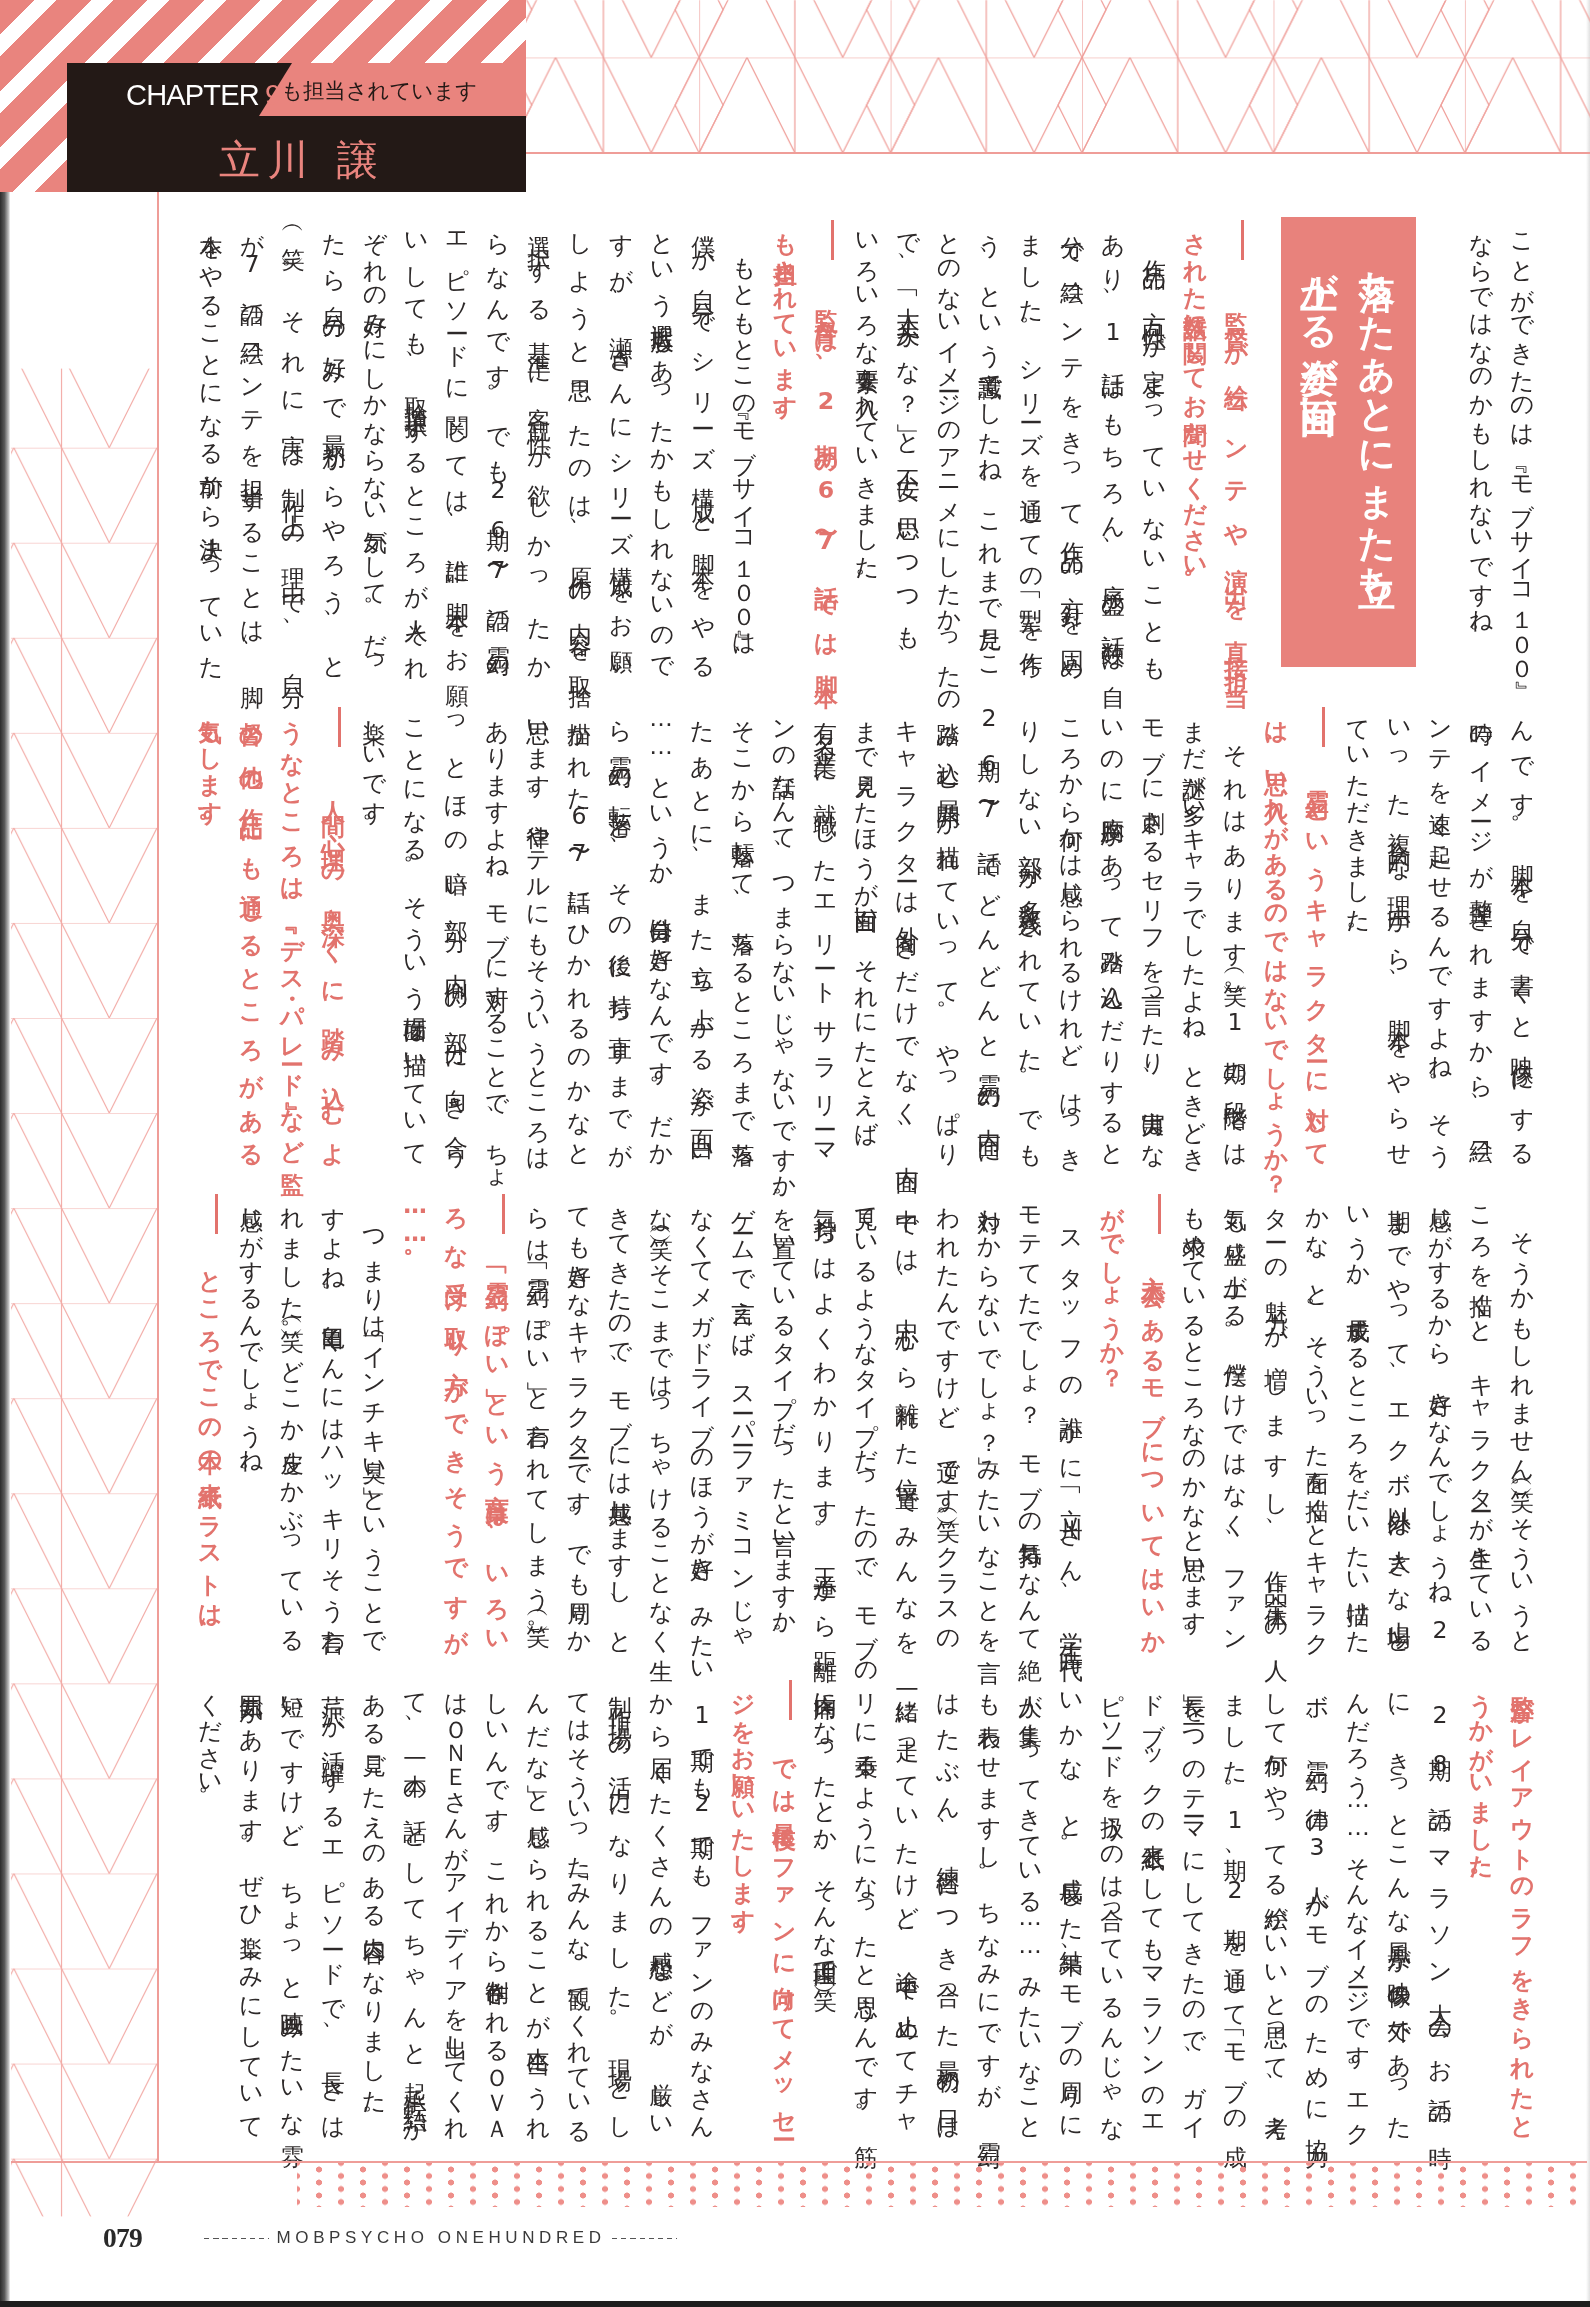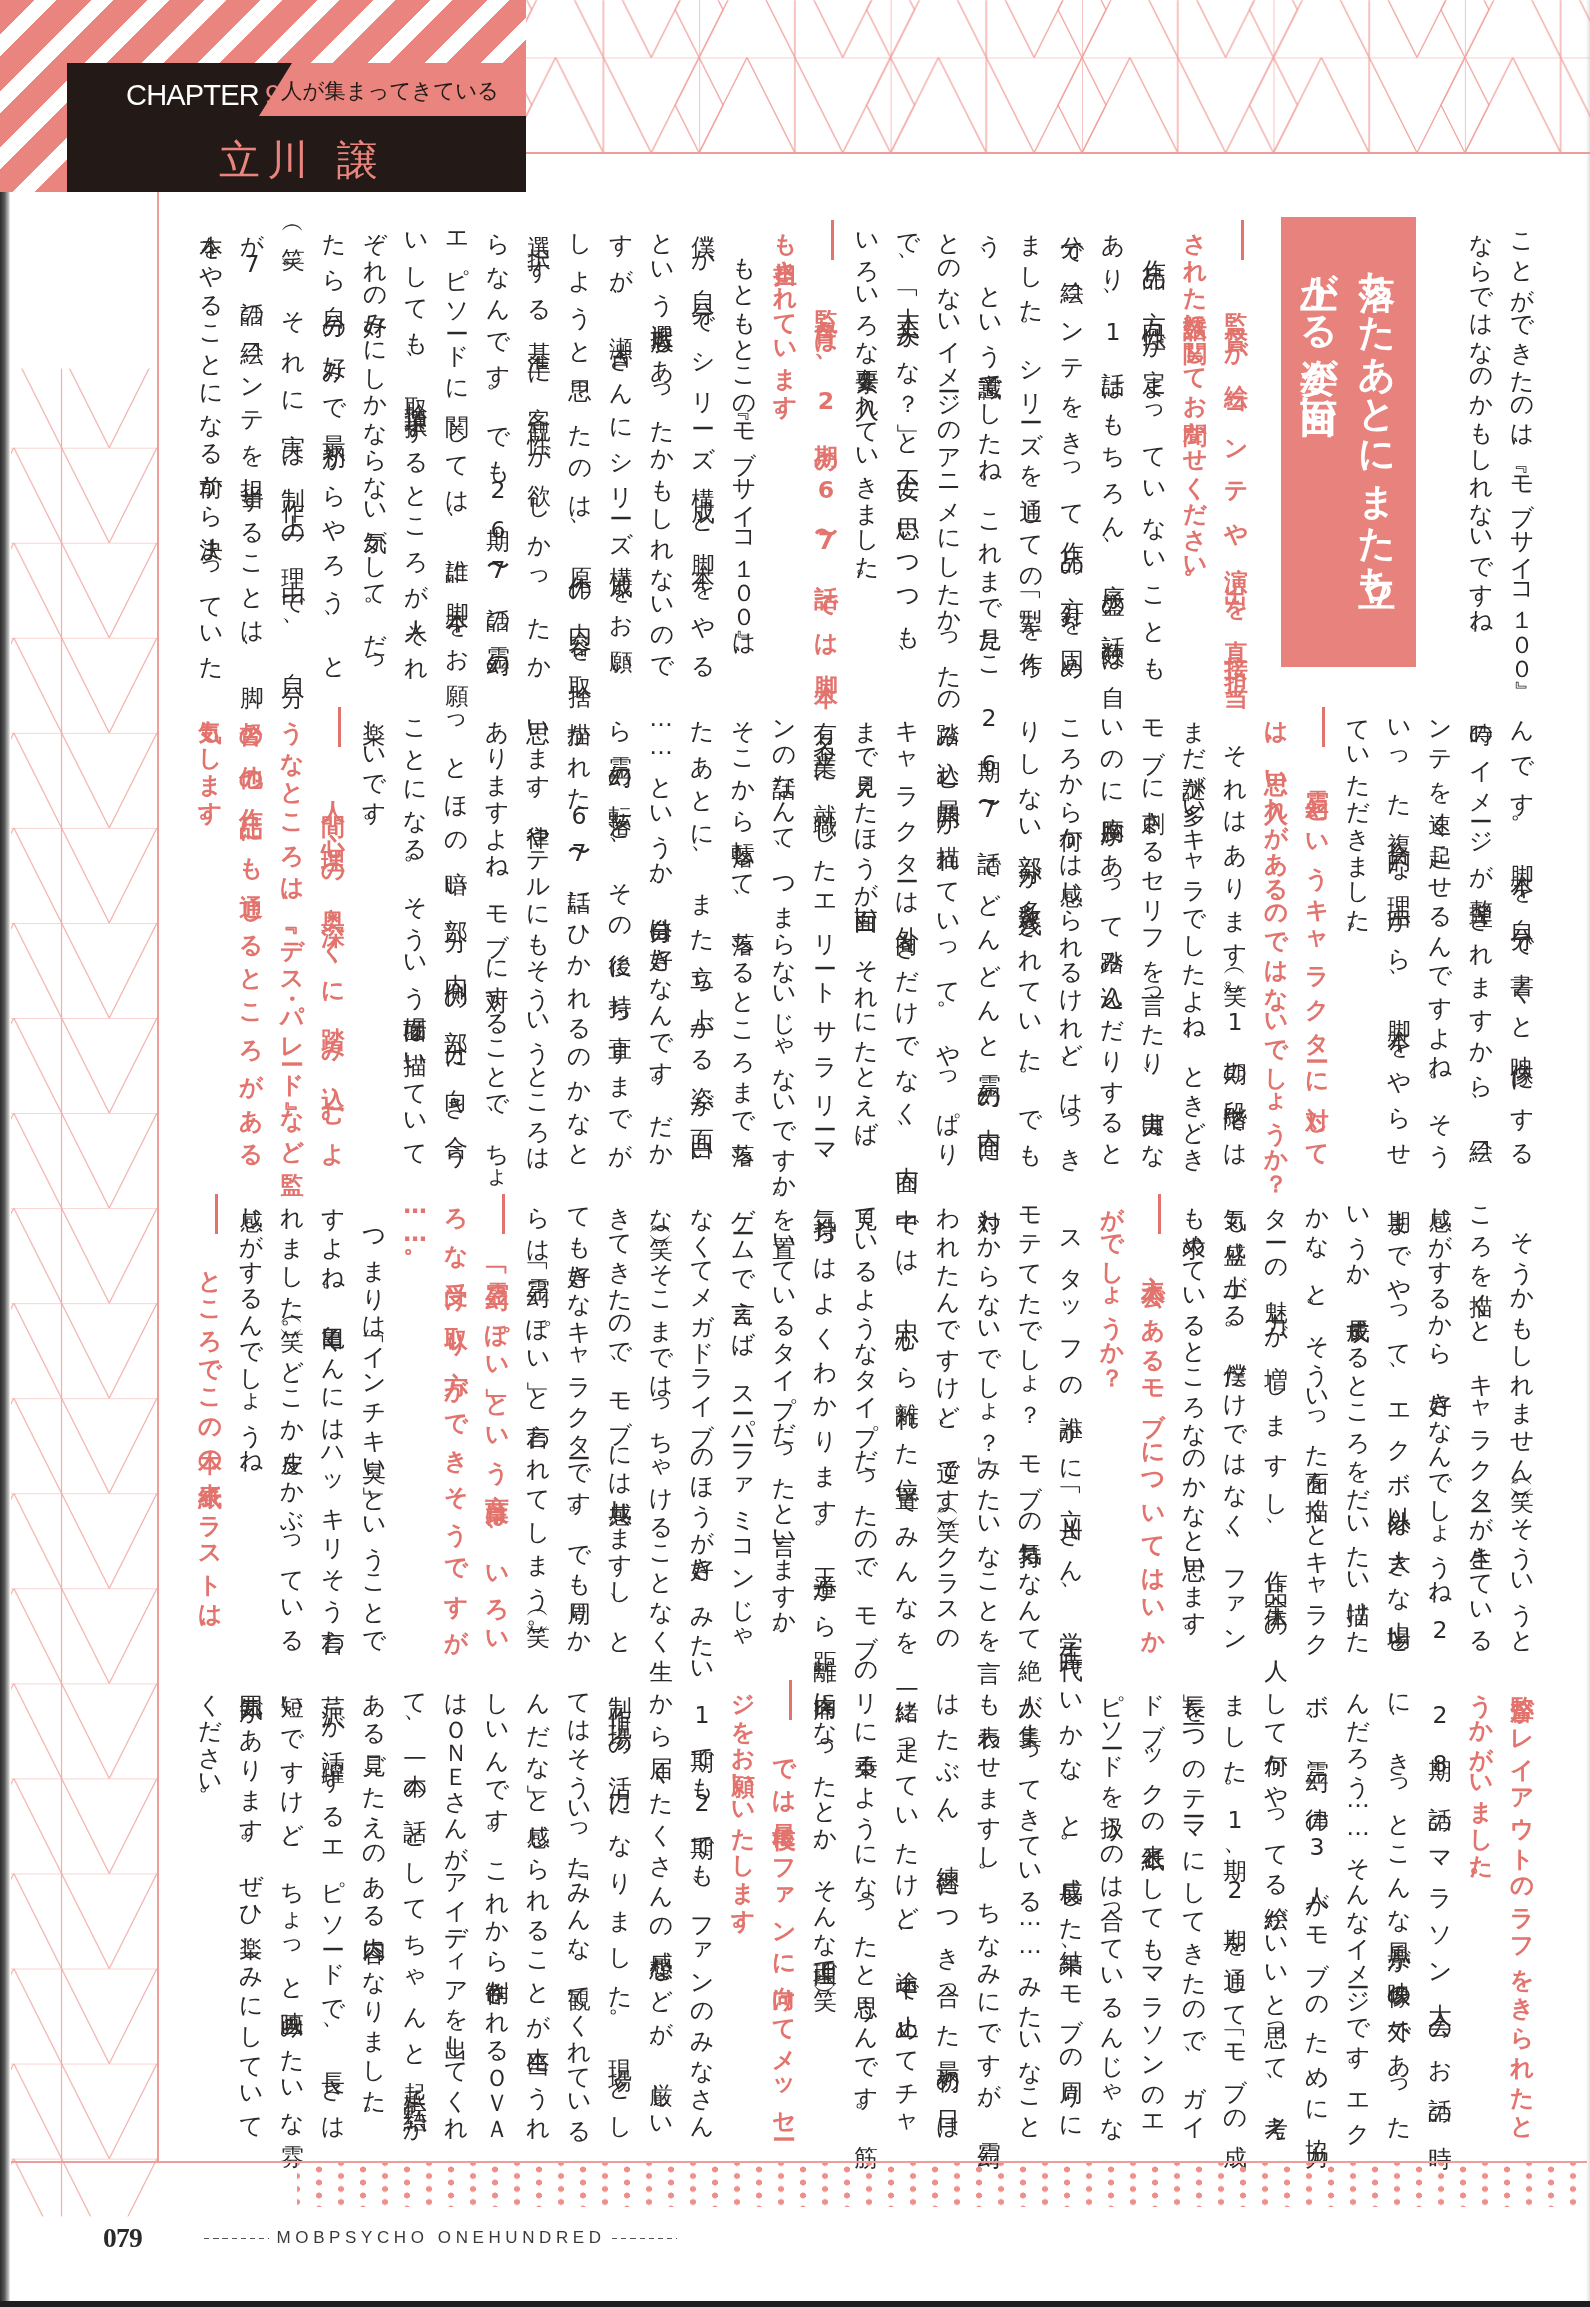--- a/index.html
+++ b/index.html
@@ -114,21 +114,21 @@
       </g>
     </pattern>
   </defs>
   <rect x="0" y="0" width="192" height="2430" fill="url(#triB)"></rect>
 </svg>
 
 <div class="abs stripes"></div>
 <div class="abs hdr-box"></div>
 <div class="abs hdr-tab"></div>
 <div class="abs chapter"><span>CHAPTER</span><span class="num">9</span></div>
-<div class="abs section">人が集まってきている</div>
+<div class="abs section">も担当されています</div>
 <div class="abs interviewee">立川 譲</div>
 
 <div class="abs hline-top"></div>
 <div class="abs vline-left"></div>
 
 <div class="tier" style="top:217px">
   <div class="col">ことができたのは、『モブサイコ１００』</div>
   <div class="col end">ならではなのかもしれないですね。</div>
   <div class="hslot">
     <div class="hbox">

